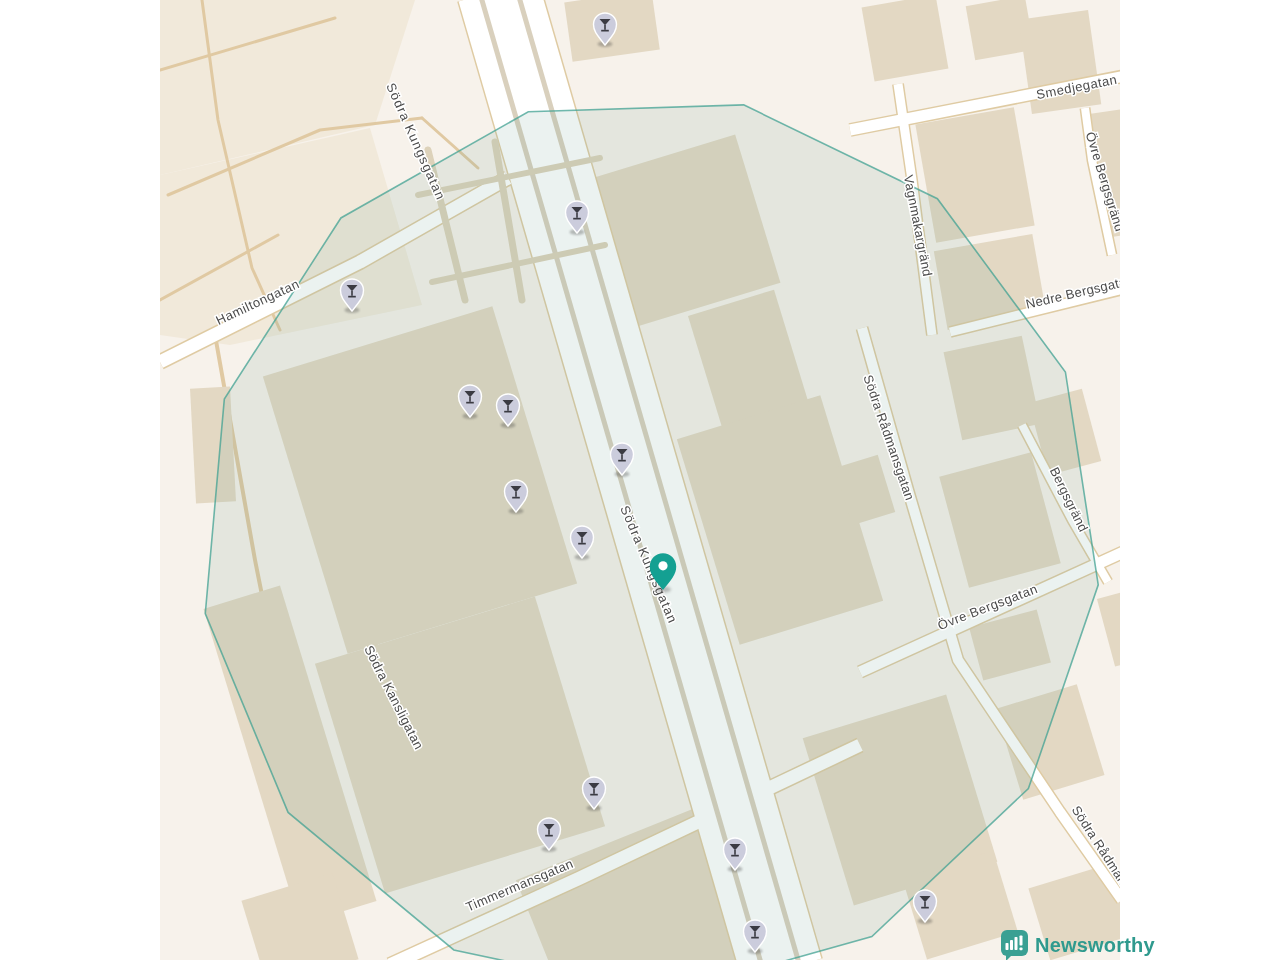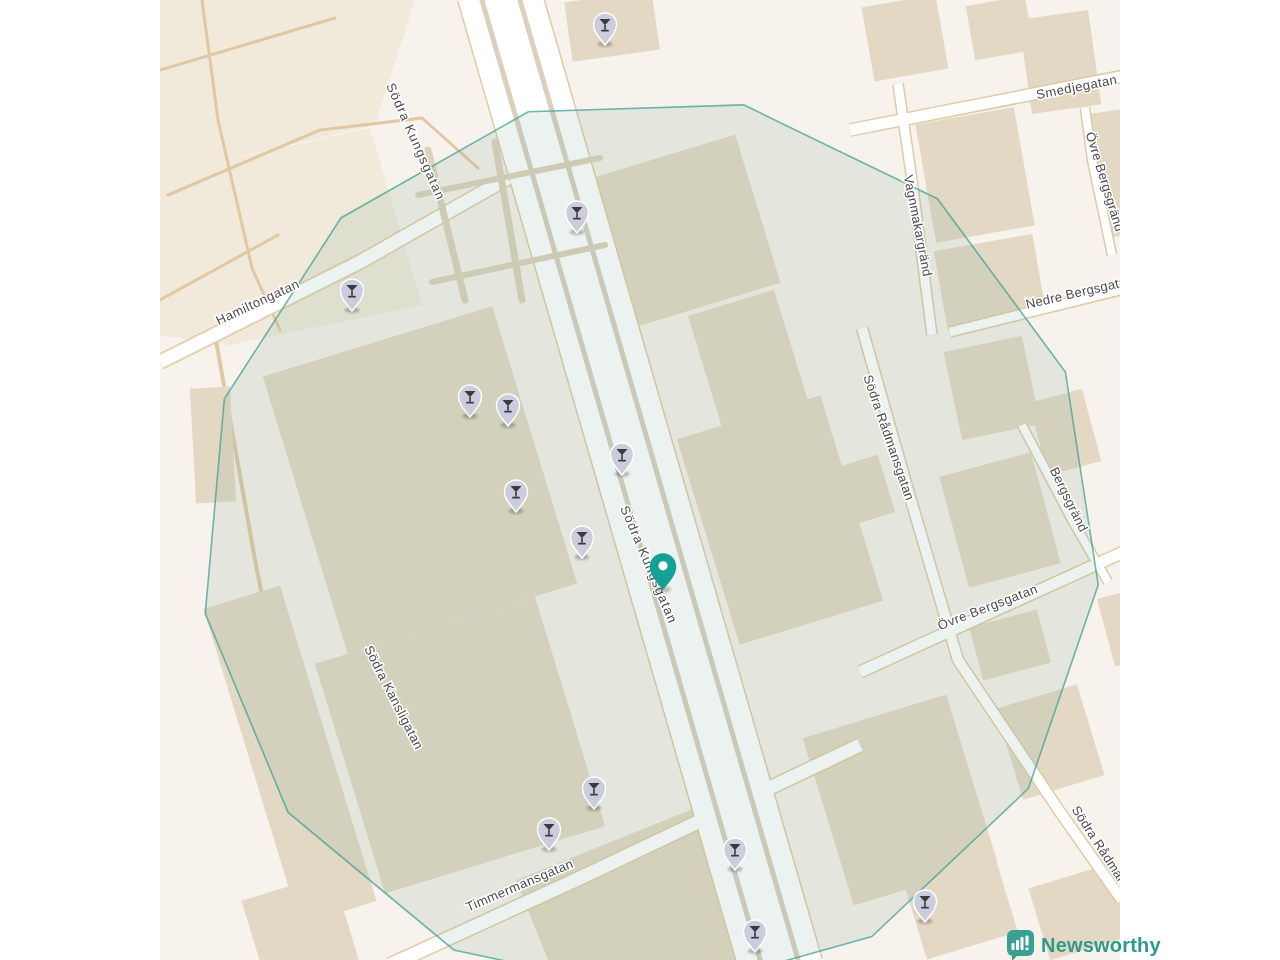--- a/index.html
+++ b/index.html
@@ -1,20 +1,20 @@
 <!DOCTYPE html>
 <html><head>
 <meta charset="utf-8">
 <style>
   html,body{margin:0;padding:0;background:#ffffff;}
   .stage{position:relative;width:1280px;height:960px;background:#ffffff;overflow:hidden;
          font-family:"Liberation Sans",sans-serif;}
   .map{position:absolute;left:160px;top:0;width:960px;height:960px;overflow:hidden;}
   .map svg{display:block;}
-  .logo{position:absolute;left:1001px;top:930px;display:flex;align-items:center;gap:7px;margin-left:6px;}
+  .logo{position:absolute;left:1001px;top:930px;display:flex;align-items:center;gap:7px;}
   .logo-badge{width:27px;height:31px;position:relative;flex:0 0 auto;}
   .logo-text{font-size:20px;font-weight:bold;letter-spacing:0.2px;}
 </style>
 </head>
 <body>
 
 <div class="stage">
   <div class="map" id="map">
       <svg width="960" height="960" viewBox="0 0 960 960">
         <defs>

